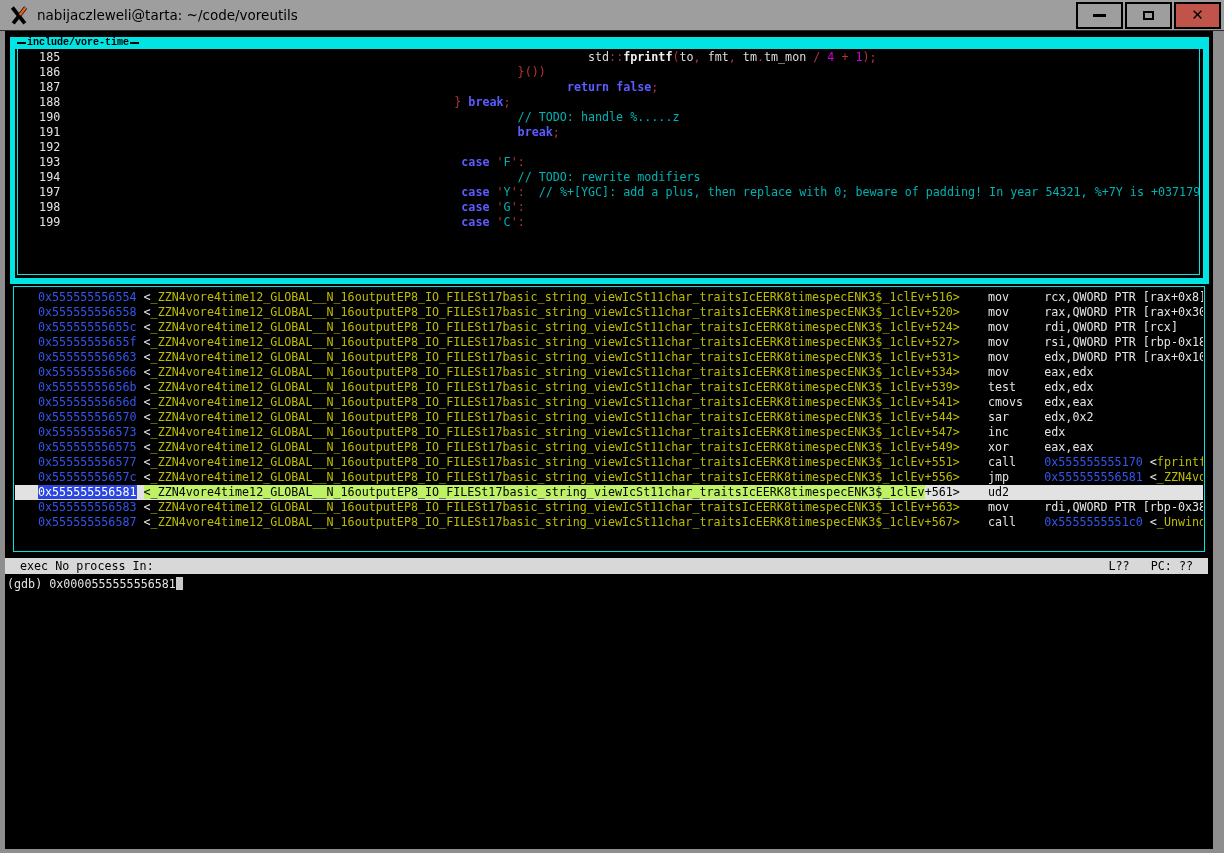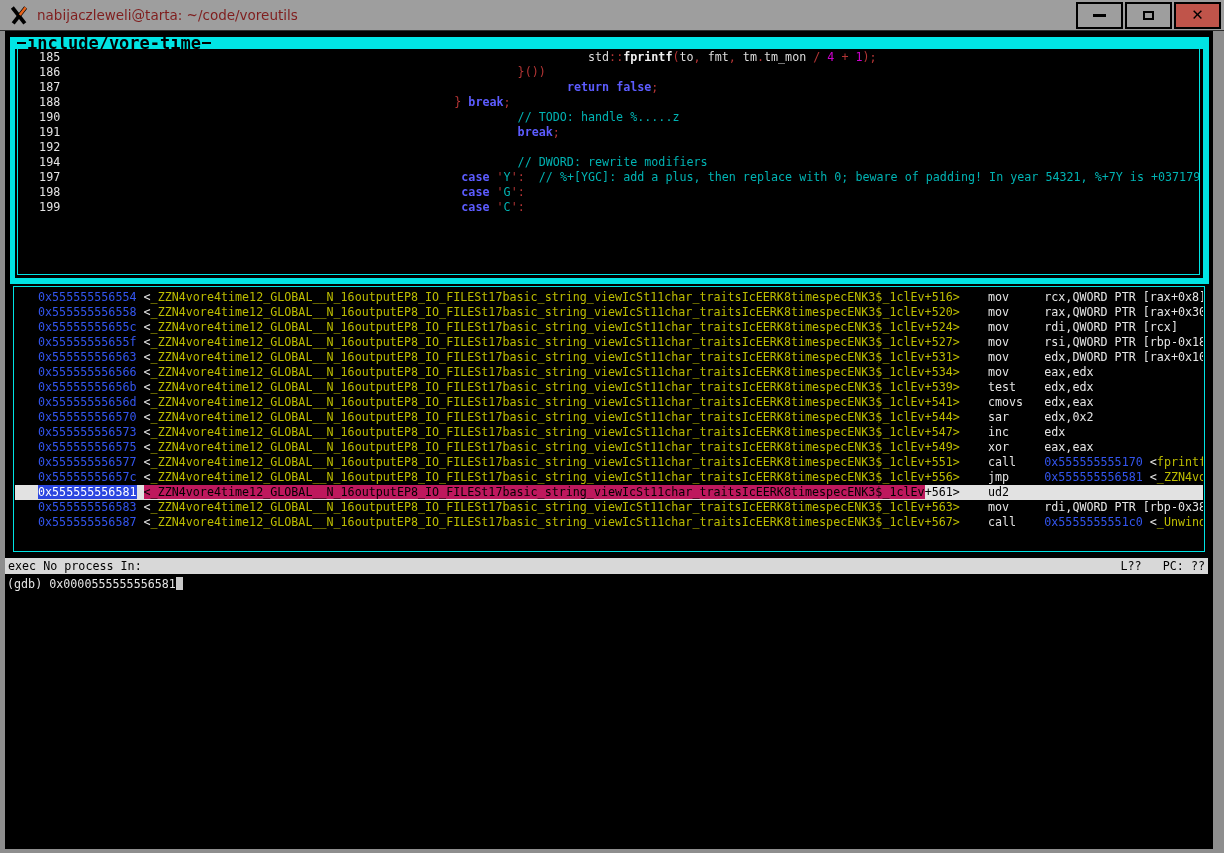--- a/index.html
+++ b/index.html
@@ -2,21 +2,21 @@
 <html><head>
 <meta charset="utf-8">
 <style>
   html,body{margin:0;padding:0;background:#555;}
   #window{position:relative;width:1224px;height:853px;background:#000;overflow:hidden;
           font-family:"DejaVu Sans Mono",monospace;}
   
   #titlebar{position:absolute;left:0;top:0;width:1224px;height:31px;background:#9e9e9e;
             border-bottom:1px solid #2e2e2e;display:flex;align-items:center;box-sizing:border-box;}
   #app-icon{margin-left:9px;width:20px;height:20px;flex:0 0 auto;}
-  #win-title{margin-left:8px;color:#7f1d1d;font-family:"DejaVu Sans",sans-serif;font-size:13.5px;}
+  #win-title{margin-left:8px;color:#000000;font-family:"DejaVu Sans",sans-serif;font-size:13.5px;}
   #btns{position:absolute;right:3px;top:2px;display:flex;height:27px;}
   .wbtn{width:47px;height:27px;box-sizing:border-box;border:2px solid #000;background:#9e9e9e;
         display:flex;align-items:center;justify-content:center;margin-left:2px;cursor:default;}
   .wbtn.close{background:#c0544a;}
   .glyph-min{width:13px;height:3px;background:#000;}
   .glyph-max{width:11px;height:9px;box-sizing:border-box;border:2px solid #000;}
   .glyph-close{color:#000;font-weight:bold;font-size:15px;font-family:"DejaVu Sans",sans-serif;line-height:1;}
   
   .frame{position:absolute;background:#8e8e8e;}
   #frame-l{left:0;top:31px;width:5px;bottom:0;}
@@ -29,47 +29,47 @@
   #srcpanel{position:absolute;left:5px;top:5px;width:1199px;height:247px;}
   .cy{background:#00e4e4;position:absolute;}
   #src-top{left:0;top:0;right:0;height:12px;}
   #src-bot{left:0;bottom:0;right:0;height:6px;}
   #src-left{left:0;top:0;bottom:0;width:5px;}
   #src-right{right:0;top:0;bottom:0;width:6px;}
   #src-inner{position:absolute;left:7px;top:12px;right:9px;bottom:9px;
              border-left:1px solid #00e4e4;border-right:1px solid #00e4e4;border-bottom:1px solid #00e4e4;}
   #src-title-row{position:absolute;left:7px;top:0;height:12px;display:flex;align-items:center;}
   .tdash{width:9px;height:2px;background:#000;}
-  #src-title{color:#000;font-weight:bold;font-size:17px;line-height:12px;padding:0 1px;}
+  #src-title{color:#000;font-weight:bold;font-size:10px;line-height:12px;padding:0 1px;font-family:Liberation Mono, monospace;}
   #src-rows{position:absolute;left:8px;top:13px;right:10px;bottom:9px;overflow:hidden;}
   .srow{height:15px;white-space:pre;}
   .lineno{color:#e4e4e4;text-align:right;}
   
   #asmpanel{position:absolute;left:8px;top:254px;width:1192px;height:266px;
             border:1px solid #00e4e4;box-sizing:border-box;}
   #asm-rows{position:absolute;left:1px;top:3px;right:1px;bottom:1px;overflow:hidden;}
   .drow{height:15px;white-space:pre;padding-left:23px;}
   .drow.hl{background:#e2e2e2;color:#000;}
   
   .c-d{color:#dcdcdc;}
   .c-r{color:#b53535;}
   .c-k{color:#5c5cff;font-weight:bold;}
   .c-n{color:#cd00cd;}
   .c-t{color:#00b3b3;}
   .c-f{color:#f2f2f2;font-weight:bold;}
   .c-w{color:#e4e4e4;}
   .c-b{color:#3355ee;}
   .c-y{color:#bdbd00;}
   .c-hl-addr{background:#2b46e0;color:#fff;}
-  .c-hl-sym{background:#be185d;color:#000;}
+  .c-hl-sym{background:#bef264;color:#000;}
   .c-hl-rest{color:#000;}
   
   #statusbar{position:absolute;left:0;top:526px;width:1203px;height:16px;background:#d8d8d8;color:#000;
              display:flex;justify-content:space-between;align-items:center;white-space:pre;
-             padding:0 3px;box-sizing:border-box;}
+             padding:0 15px;box-sizing:border-box;}
   #promptline{position:absolute;left:2px;top:545px;height:15px;color:#e4e4e4;white-space:pre;}
   #cursor{display:inline-block;width:7px;height:13px;background:#c9c9c9;vertical-align:-2px;}
 </style>
 </head>
 <body>
 
 <div id="window">
 
   <div id="titlebar">
     <svg id="app-icon" viewBox="0 0 24 24">
@@ -109,21 +109,22 @@
       </div>
       <div id="src-inner"></div>
       <div id="src-rows">
           <div class="srow"><span class="lineno">   185</span><span class="c-d">                                                                           </span><span class="c-d">std</span><span class="c-r">::</span><span class="c-f">fprintf</span><span class="c-r">(</span><span class="c-d">to</span><span class="c-r">,</span><span class="c-d"> fmt</span><span class="c-r">,</span><span class="c-d"> tm</span><span class="c-r">.</span><span class="c-d">tm_mon</span><span class="c-r"> / </span><span class="c-n">4</span><span class="c-r"> + </span><span class="c-n">1</span><span class="c-r">);</span></div>
           <div class="srow"><span class="lineno">   186</span><span class="c-d">                                                                 </span><span class="c-r">}())</span></div>
           <div class="srow"><span class="lineno">   187</span><span class="c-d">                                                                        </span><span class="c-k">return</span><span class="c-d"> </span><span class="c-k">false</span><span class="c-r">;</span></div>
           <div class="srow"><span class="lineno">   188</span><span class="c-d">                                                        </span><span class="c-r">} </span><span class="c-k">break</span><span class="c-r">;</span></div>
           <div class="srow"><span class="lineno">   190</span><span class="c-d">                                                                 </span><span class="c-t">// TODO: handle %.....z</span></div>
           <div class="srow"><span class="lineno">   191</span><span class="c-d">                                                                 </span><span class="c-k">break</span><span class="c-r">;</span></div>
           <div class="srow"><span class="lineno">   192</span><span class="c-d"></span></div>
-          <div class="srow"><span class="lineno">   194</span><span class="c-d">                                                                 </span><span class="c-t">// DWORD: rewrite modifiers</span></div>
+          <div class="srow"><span class="lineno">   193</span><span class="c-d">                                                         </span><span class="c-k">case</span><span class="c-d"> </span><span class="c-r">'</span><span class="c-t">F</span><span class="c-r">':</span></div>
+          <div class="srow"><span class="lineno">   194</span><span class="c-d">                                                                 </span><span class="c-t">// TODO: rewrite modifiers</span></div>
           <div class="srow"><span class="lineno">   197</span><span class="c-d">                                                         </span><span class="c-k">case</span><span class="c-d"> </span><span class="c-r">'</span><span class="c-t">Y</span><span class="c-r">':</span><span class="c-d">  </span><span class="c-t">// %+[YGC]: add a plus, then replace with 0; beware of padding! In year 54321, %+7Y is +037179 b</span></div>
           <div class="srow"><span class="lineno">   198</span><span class="c-d">                                                         </span><span class="c-k">case</span><span class="c-d"> </span><span class="c-r">'</span><span class="c-t">G</span><span class="c-r">':</span></div>
           <div class="srow"><span class="lineno">   199</span><span class="c-d">                                                         </span><span class="c-k">case</span><span class="c-d"> </span><span class="c-r">'</span><span class="c-t">C</span><span class="c-r">':</span></div>
         </div>
     </div>
 
     <div id="asmpanel">
       <div id="asm-rows">
           <div class="drow"><span class="c-b">0x555555556554</span><span class="c-w"> &lt;</span><span class="c-y">_ZZN4vore4time12_GLOBAL__N_16outputEP8_IO_FILESt17basic_string_viewIcSt11char_traitsIcEERK8timespecENK3$_1clEv+516&gt;</span><span class="c-w">    mov     </span><span class="c-w">rcx,QWORD PTR [rax+0x8]</span></div>
           <div class="drow"><span class="c-b">0x555555556558</span><span class="c-w"> &lt;</span><span class="c-y">_ZZN4vore4time12_GLOBAL__N_16outputEP8_IO_FILESt17basic_string_viewIcSt11char_traitsIcEERK8timespecENK3$_1clEv+520&gt;</span><span class="c-w">    mov     </span><span class="c-w">rax,QWORD PTR [rax+0x30]</span></div>

